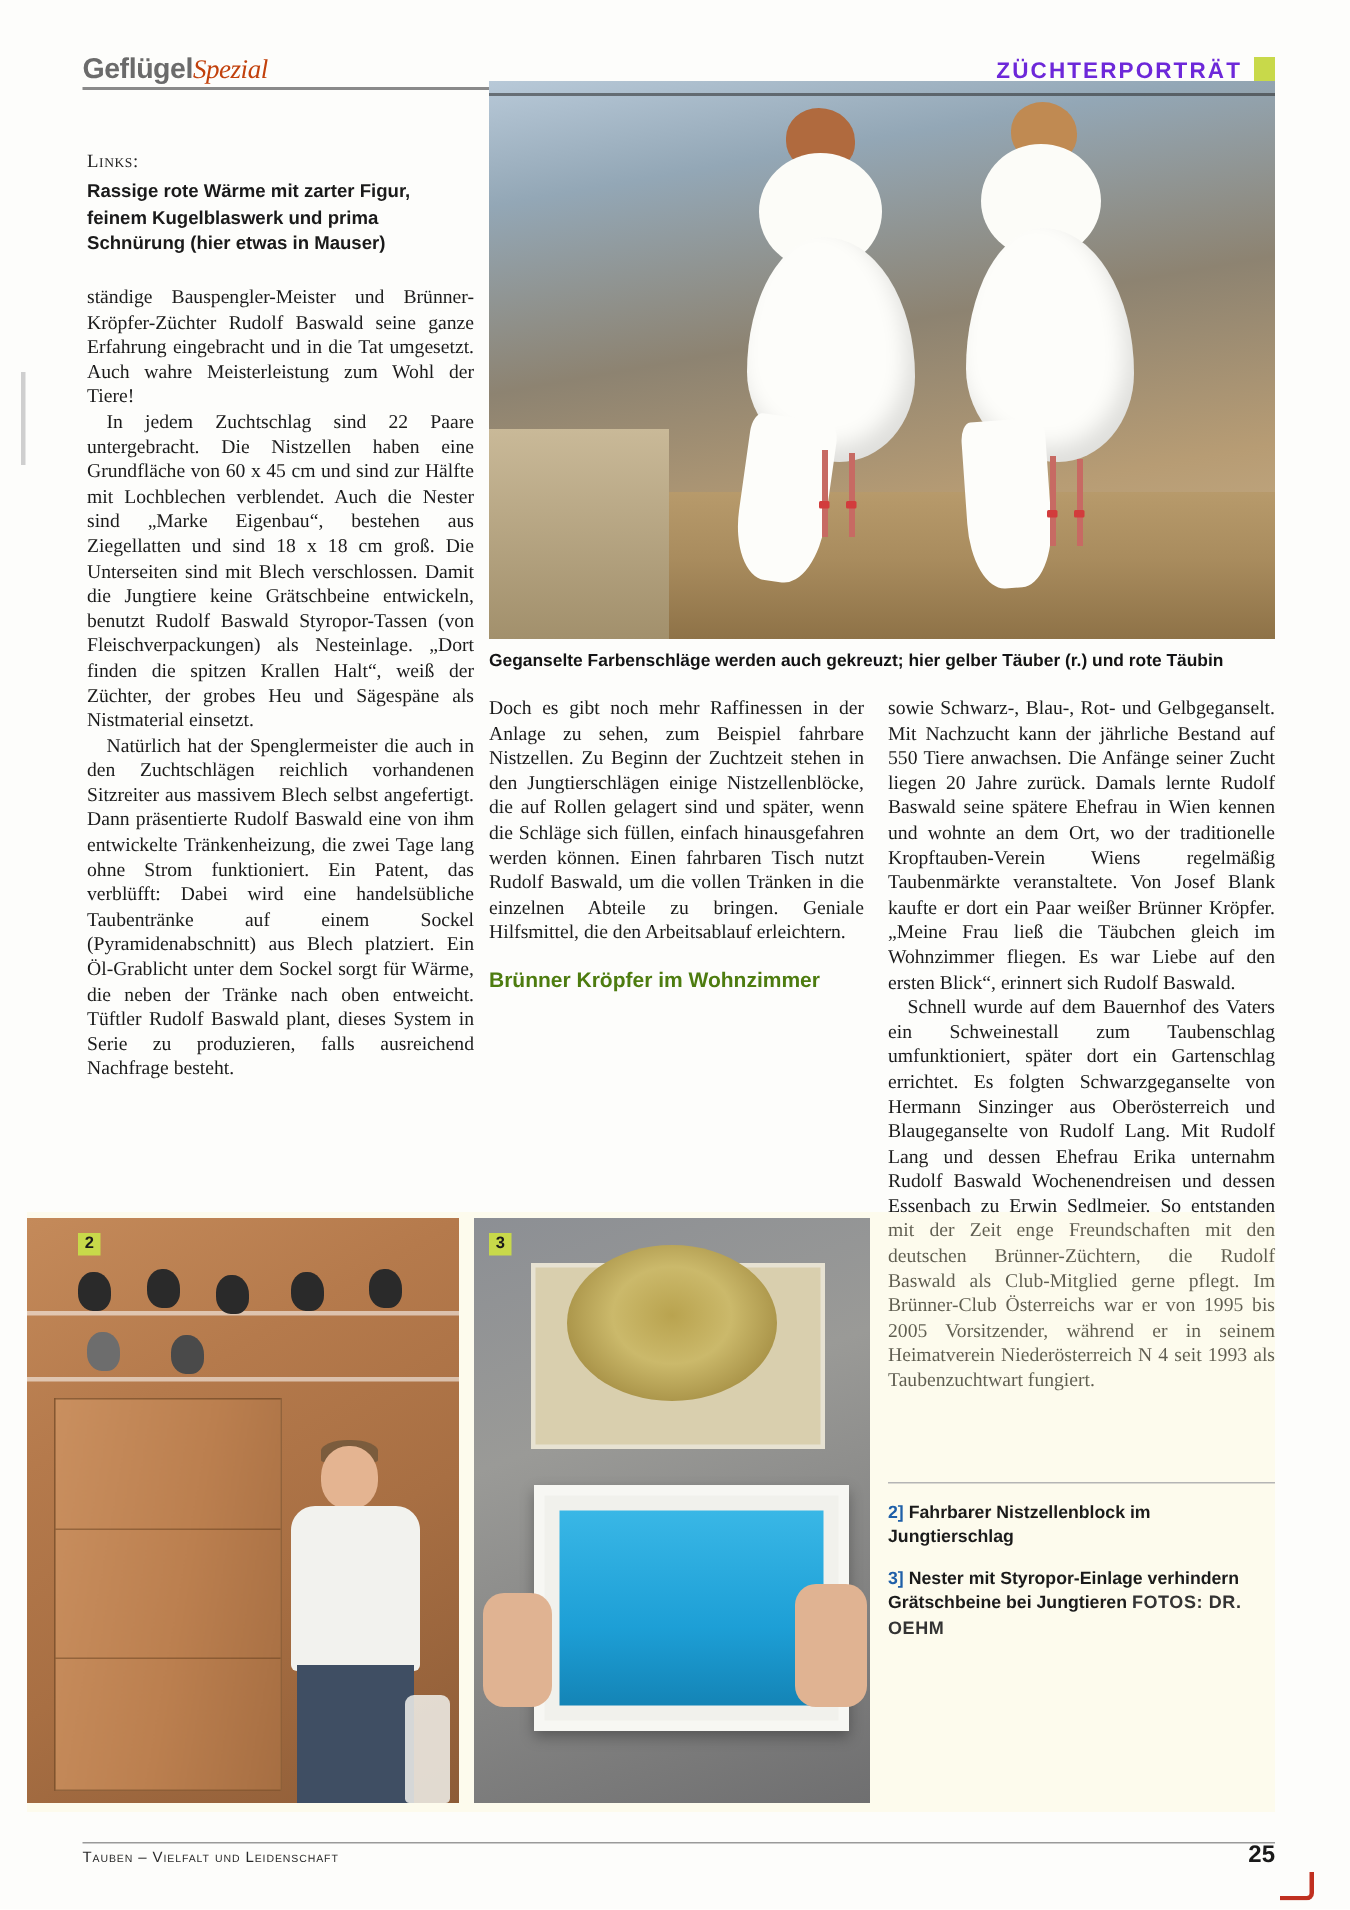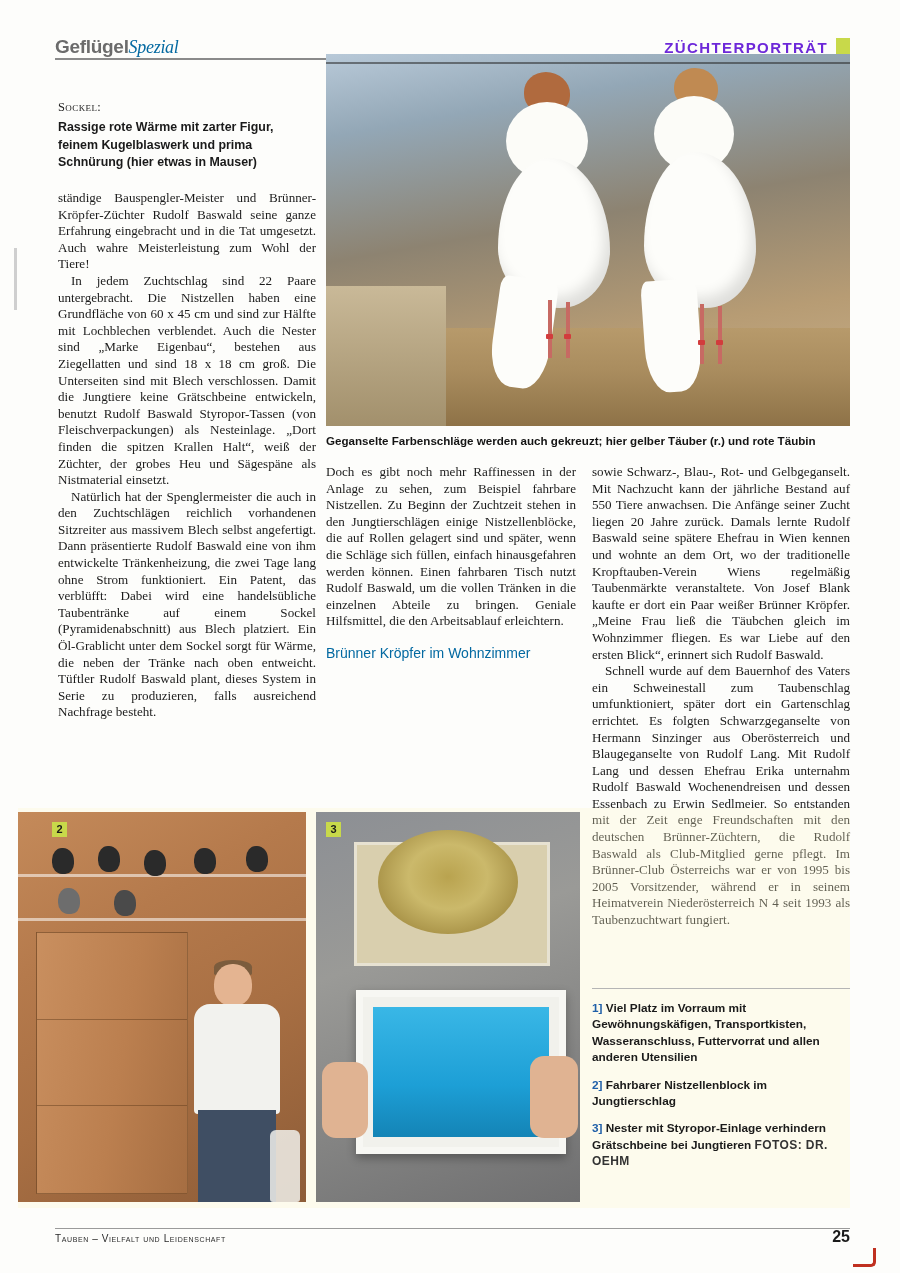--- a/index.html
+++ b/index.html
@@ -42,21 +42,21 @@
     font-weight: bold;
     font-size: 19px;
     color: #6b6b6b;
     letter-spacing: -0.3px;
   }
   .brand .special {
     font-family: "Liberation Serif", serif;
     font-style: italic;
     font-weight: normal;
     font-size: 18px;
-    color: #0369a1;
+    color: #c2410c;
   }
   .section-title {
     position: absolute;
     right: 22px;
     top: 3px;
     font-family: "Liberation Sans", sans-serif;
     font-weight: bold;
     font-size: 15px;
     letter-spacing: 1.4px;
     color: #6d28d9;
@@ -175,23 +175,23 @@
     text-indent: 13px;
   }
   .col p.first {
     text-indent: 0;
   }
   #col1 { left: 58px; top: 190px; width: 258px; }
   #col2 { left: 326px; top: 464px; width: 250px; }
   #col3 { left: 592px; top: 464px; width: 258px; }
   .subhead {
     font-family: "Liberation Sans", sans-serif;
-    font-weight: normal;
+    font-weight: bold;
     font-size: 14px;
-    color: #0369a1;
+    color: #4d7c0f;
     margin: 14px 0 7px 0;
     line-height: 18px;
   }
   
   .photo {
     position: absolute;
     overflow: hidden;
   }
   .num-badge {
     position: absolute;
@@ -350,21 +350,21 @@
   <div class="masthead">
     <div class="brand"><span>Geflügel</span><span class="special">Spezial</span></div>
     <div class="masthead-rule"></div>
     <div class="section-title">ZÜCHTERPORTRÄT</div>
     <div class="section-marker"></div>
   </div>
 
   <div class="edge-mark"></div>
 
   <div class="links-caption">
-    <div class="links-label">Sockel:</div>
+    <div class="links-label">Links:</div>
     <div class="links-text">Rassige rote Wärme mit zarter Figur, feinem Kugelblaswerk und prima Schnürung (hier etwas in Mauser)</div>
   </div>
 
   <div class="photo-main">
     <div class="wire"></div>
     <div class="floor"></div>
     <div class="box-left"></div>
 
     <div class="pigeon" style="left:150px; top:18px; width:190px; height:350px;">
       <div class="head" style="left:48px; top:0px; width:46px; height:42px;"></div>
@@ -438,24 +438,20 @@
     <div class="tray">
       <div class="tray-inner"></div>
     </div>
     <div class="hand" style="left:6px; top:250px; width:46px; height:76px;"></div>
     <div class="hand" style="left:214px; top:244px; width:48px; height:82px;"></div>
   </div>
 
   <div class="legend-rule"></div>
   <div class="legend">
     <div class="item">
-      <span class="num">1]</span>
-      <span>Viel Platz im Vorraum mit Gewöhnungskäfigen, Transportkisten, Wasseranschluss, Futtervorrat und allen anderen Utensilien</span>
-    </div>
-    <div class="item">
       <span class="num">2]</span>
       <span>Fahrbarer Nistzellenblock im Jungtierschlag</span>
     </div>
     <div class="item">
       <span class="num">3]</span>
       <span>Nester mit Styropor-Einlage verhindern Grätschbeine bei Jungtieren</span>
       <span class="credit">FOTOS: DR. OEHM</span>
     </div>
   </div>
 

